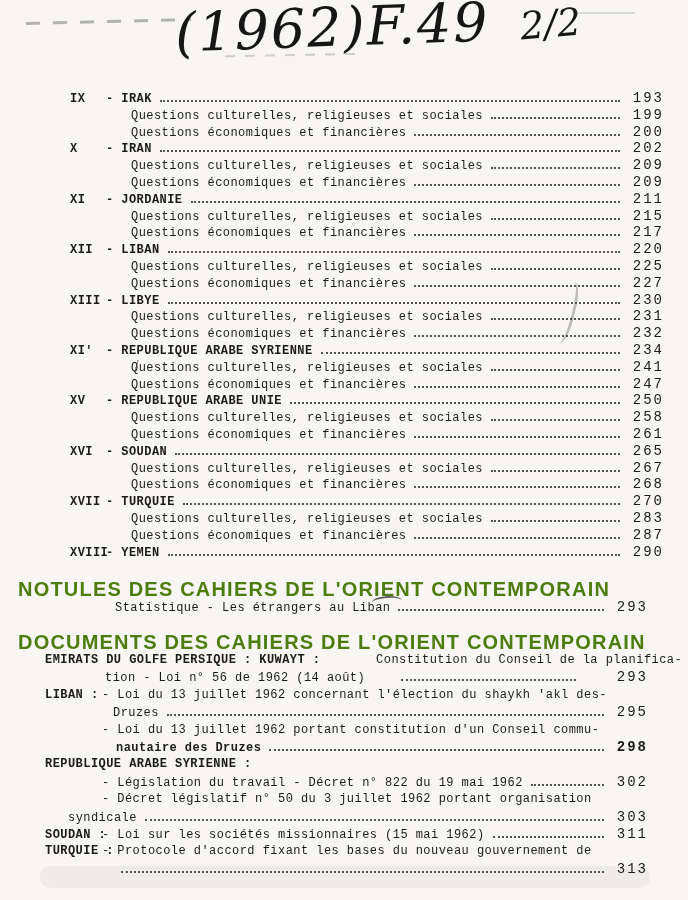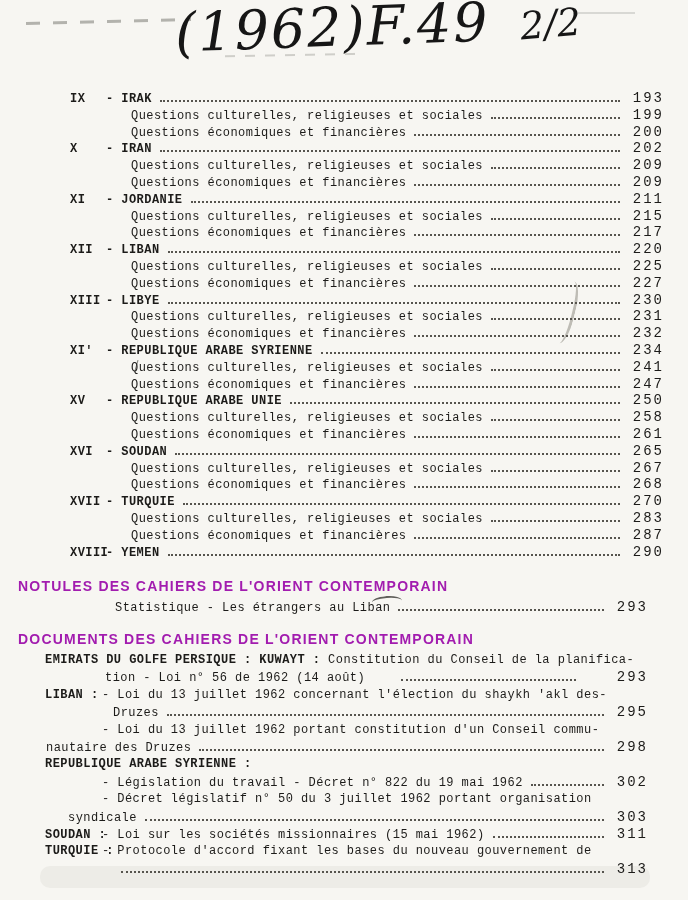--- a/index.html
+++ b/index.html
@@ -26,21 +26,21 @@
         font-size:12px;letter-spacing:.45px;white-space:pre;}
   .num{flex:none;width:36px;margin-left:54px;font-weight:bold;}
   .tname{flex:none;font-weight:bold;}
   .tsub{flex:none;margin-left:115px;}
   .lead{flex:1 1 auto;border-bottom:2px dotted #56544e;margin:0 6px 3px 8px;min-width:10px;}
   .pg{flex:none;width:38px;text-align:right;letter-spacing:2px;font-size:14px;}
   
   .shead{
     position:absolute;left:18px;
     font-family:"Liberation Sans",sans-serif;font-weight:bold;
-    font-size:14px;letter-spacing:1.2px;color:#a21caf;white-space:pre;
+    font-size:20px;letter-spacing:1.2px;color:#4d7c0f;white-space:pre;
   }
   #notules-head{top:578px;}
   #documents-head{top:631px;}
   .nrow{position:absolute;top:599px;left:0;width:648px;display:flex;align-items:baseline;
         font-size:12px;letter-spacing:.45px;white-space:pre;}
   
   .docs{position:absolute;top:652px;left:0;width:648px;}
   .drow{display:flex;align-items:baseline;height:17.4px;line-height:17.4px;
         font-size:12px;letter-spacing:.45px;white-space:pre;}
   .dlabel{flex:none;font-weight:bold;}
@@ -112,26 +112,26 @@
 
   <div class="nrow">
     <span class="tsub">Statistique - Les étrangers au Liban</span>
     <span class="lead"></span>
     <span class="pg">293</span>
   </div>
 
   <div class="shead" id="documents-head">DOCUMENTS DES CAHIERS DE L'ORIENT CONTEMPORAIN</div>
 
   <div class="docs">
-      <div class="drow" style="padding-left: 45px;"><span class="dlabel">EMIRATS DU GOLFE PERSIQUE : KUWAYT :</span><span class="dtext"> Constitution du Conseil de la planifica-</span></div>
+      <div class="drow" style="padding-left: 45px; gap: 48px;"><span class="dlabel">EMIRATS DU GOLFE PERSIQUE : KUWAYT :</span><span class="dtext"> Constitution du Conseil de la planifica-</span></div>
       <div class="drow" style="padding-left: 105px; gap: 28px;"><span class="dtext">tion - Loi n° 56 de 1962 (14 août)</span><span class="lead"></span><span class="pg">293</span></div>
       <div class="drow" style="padding-left: 45px;"><span class="dlabel" style="width: 57px;">LIBAN :</span><span class="dtext">- Loi du 13 juillet 1962 concernant l'élection du shaykh 'akl des-</span></div>
       <div class="drow" style="padding-left: 113px;"><span class="dtext">Druzes</span><span class="lead"></span><span class="pg">295</span></div>
       <div class="drow" style="padding-left: 102px;"><span class="dtext">- Loi du 13 juillet 1962 portant constitution d'un Conseil commu-</span></div>
-      <div class="drow" style="padding-left: 46px;"><span class="dtext">nautaire des Druzes</span><span class="lead"></span><span class="pg">298</span></div>
+      <div class="drow" style="padding-left: 116px; font-weight: bold;"><span class="dtext">nautaire des Druzes</span><span class="lead"></span><span class="pg">298</span></div>
       <div class="drow" style="padding-left: 45px;"><span class="dlabel">REPUBLIQUE ARABE SYRIENNE :</span></div>
       <div class="drow" style="padding-left: 102px;"><span class="dtext">- Législation du travail - Décret n° 822 du 19 mai 1962</span><span class="lead"></span><span class="pg">302</span></div>
       <div class="drow" style="padding-left: 102px; text-align: center;"><span class="dtext">- Décret législatif n° 50 du 3 juillet 1962 portant organisation</span></div>
       <div class="drow" style="padding-left: 68px;"><span class="dtext">syndicale</span><span class="lead"></span><span class="pg">303</span></div>
       <div class="drow" style="padding-left: 45px;"><span class="dlabel" style="width: 57px;">SOUDAN :</span><span class="dtext">- Loi sur les sociétés missionnaires (15 mai 1962)</span><span class="lead"></span><span class="pg">311</span></div>
       <div class="drow" style="padding-left: 45px;"><span class="dlabel" style="width: 57px;">TURQUIE :</span><span class="dtext">- Protocole d'accord fixant les bases du nouveau gouvernement de</span></div>
       <div class="drow" style="padding-left: 113px;"><span class="lead"></span><span class="pg">313</span></div>
     </div>
 
 </div>

